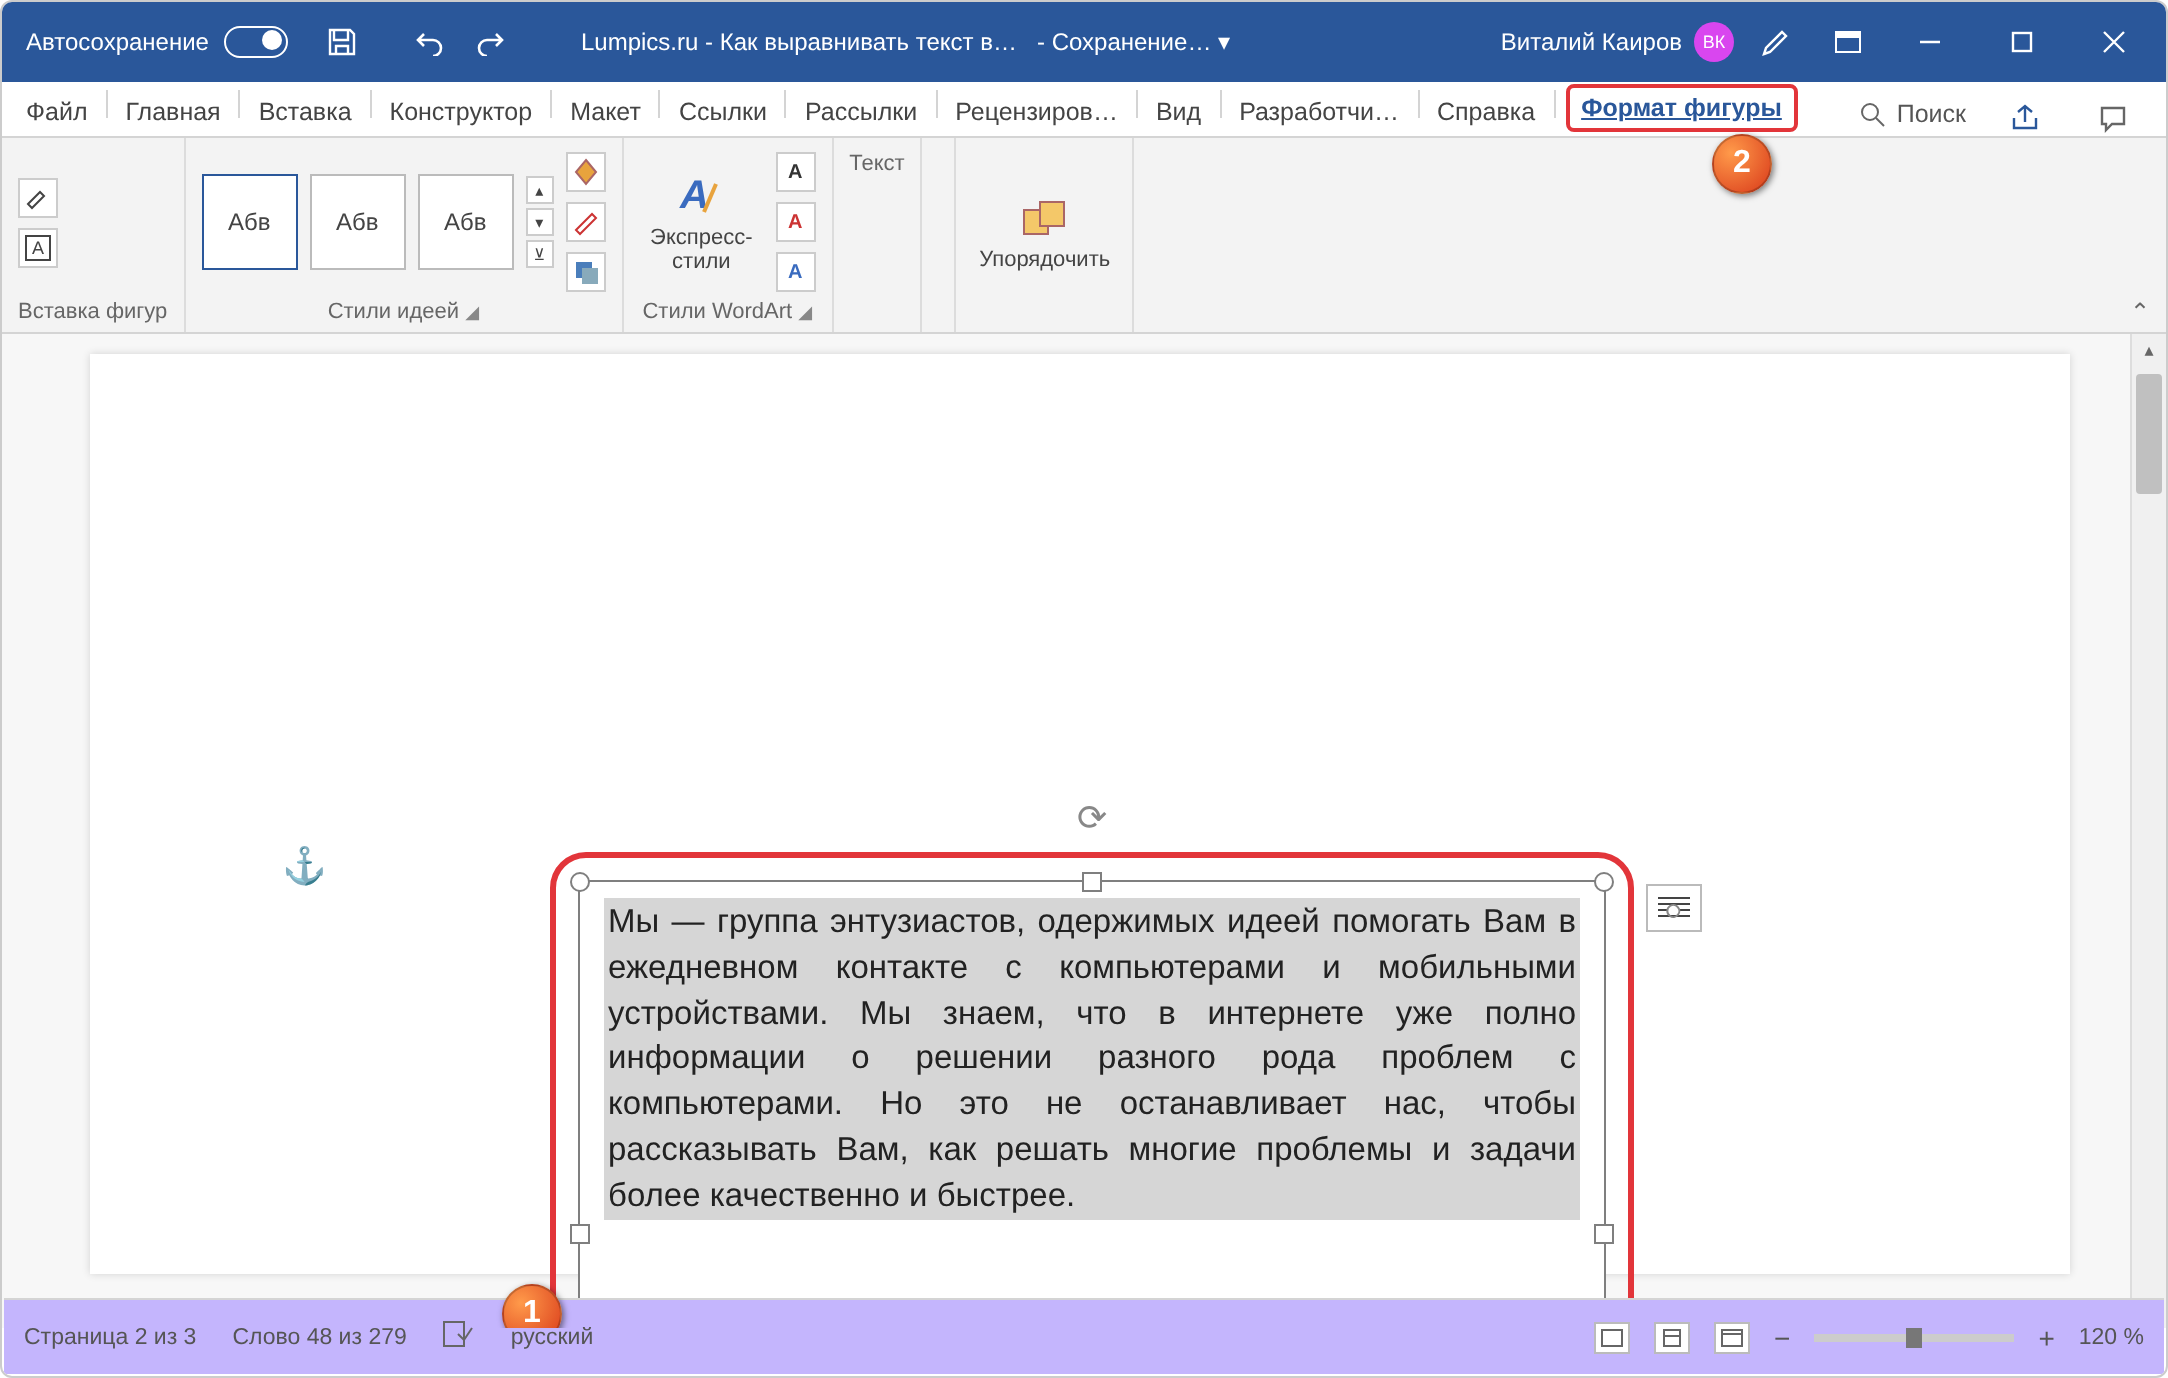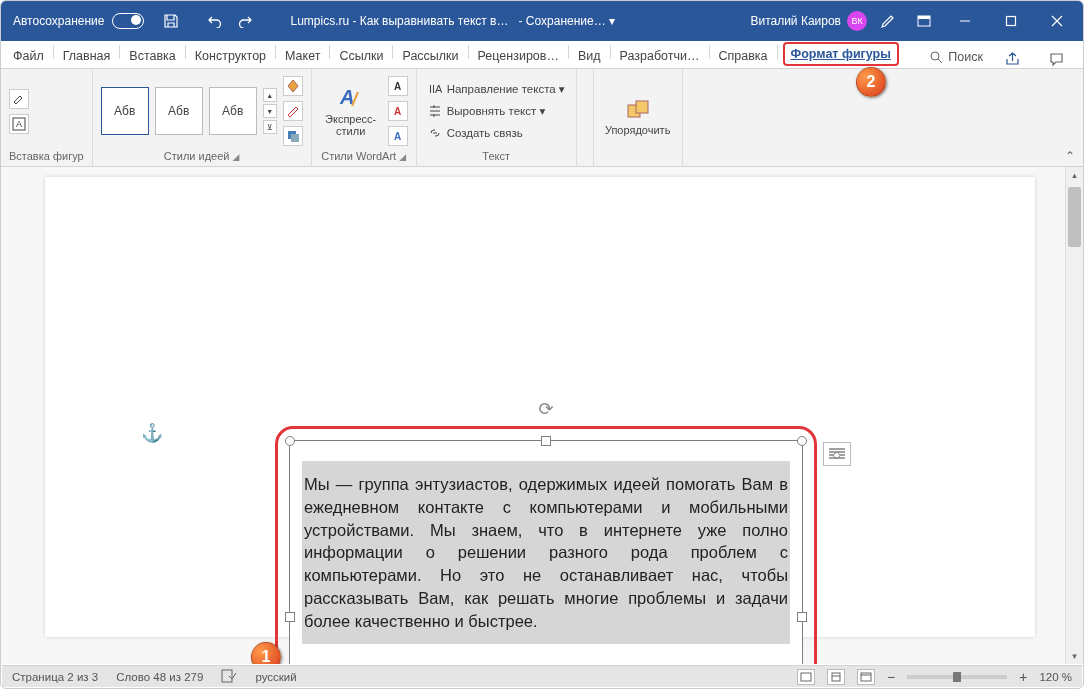--- a/index.html
+++ b/index.html
@@ -39,27 +39,27 @@
   .anchor { position: absolute; left: 140px; top: 255px; font-size: 18px; color: #4a7ebb; }
   .text-box-wrap { position: absolute; left: 280px; top: 265px; width: 530px; height: 370px; }
   .callout-border { position: absolute; inset: -6px; border: 3px solid #e2353a; border-radius: 18px; pointer-events: none; }
   .text-box { position: absolute; inset: 8px; border: 1.5px solid #7f7f7f; background: #fff; }
   .handle { position: absolute; width: 10px; height: 10px; background: #fff; border: 1.5px solid #7f7f7f; border-radius: 50%; }
   .handle.sq { border-radius: 0; }
   .h-tl { left: -5px; top: -5px; } .h-tr { right: -5px; top: -5px; }
   .h-t { left: 50%; top: -5px; transform: translateX(-50%); }
   .h-l { left: -5px; top: 50%; transform: translateY(-50%); } .h-r { right: -5px; top: 50%; transform: translateY(-50%); }
   .rotate-handle { position: absolute; left: 50%; top: -34px; transform: translateX(-50%); font-size: 18px; color: #888; }
-  .text-content { position: absolute; left: 12px; top: 20px; right: 12px; font-size: 16.5px; color: #222; text-align: justify; background: #d6d6d6; line-height: 1.38; padding: 12px 2px; }
+  .text-content { position: absolute; left: 12px; top: 8px; right: 12px; font-size: 16.5px; color: #222; text-align: justify; background: #d6d6d6; line-height: 1.38; padding: 1px 2px; }
   .layout-btn { position: absolute; right: -40px; top: 10px; width: 28px; height: 24px; background: #fff; border: 1px solid #bbb; display: flex; align-items: center; justify-content: center; font-size: 14px; cursor: pointer; }
   .callout-num { position: absolute; width: 30px; height: 30px; border-radius: 50%; background: radial-gradient(circle at 30% 30%, #ff9a4a, #d93a1a); color: #fff; font-weight: bold; font-size: 16px; display: flex; align-items: center; justify-content: center; box-shadow: 1px 1px 3px rgba(0,0,0,.5); border: 1px solid rgba(0,0,0,.2); z-index: 50; }
   .vscroll { width: 18px; background: #f0f0f0; border-left: 1px solid #ddd; position: relative; }
   .vscroll .thumb { position: absolute; left: 2px; right: 2px; top: 20px; height: 60px; background: #c0c0c0; border-radius: 2px; }
   .vscroll .arrow { position: absolute; left: 0; right: 0; height: 16px; display: flex; align-items: center; justify-content: center; font-size: 9px; color: #666; cursor: pointer; }
-  .statusbar { position: absolute; bottom: 1px; left: 1px; right: 1px; height: 22px; background: #e5e5e5; border-top: 1px solid #d4d4d4; display: flex; align-items: center; font-size: 11.5px; color: #555; padding: 0 10px; gap: 18px; }
+  .statusbar { position: absolute; bottom: 1px; left: 1px; right: 1px; height: 38px; background: #c4b5fd; border-top: 1px solid #d4d4d4; display: flex; align-items: center; font-size: 11.5px; color: #555; padding: 0 10px; gap: 18px; }
   .statusbar .right { margin-left: auto; display: flex; align-items: center; gap: 12px; }
   .zoom-slider { width: 100px; height: 4px; background: #ccc; position: relative; }
   .zoom-slider::after { content: ''; position: absolute; left: 50%; top: -3px; width: 8px; height: 10px; background: #777; transform: translateX(-50%); }
   .view-btn { width: 18px; height: 16px; border: 1px solid #bbb; background: #fff; cursor: pointer; display: flex; align-items: center; justify-content: center; font-size: 9px; }
 </style>
 </head>
 <body>
 
 <div class="titlebar">
   <div class="autosave">
@@ -230,43 +230,20 @@
           </span>
         <span class="small-icon">
             <span style="color:#3a6bbf;font-weight:bold">A</span>
           </span>
       </div>
     </div>
     <div class="rib-group-label"><span>Стили WordArt</span> <span class="dialog-l">◢</span></div>
   </div>
 
   <div class="rib-group">
-    <div class="rib-group-body">
-      <div class="vstack" style="gap:6px">
-        <div class="text-cmd">
-          <svg width="14" height="14">
-              <text x="1" y="11" font-size="11" fill="#444">IIA</text>
-            </svg>
-          <span>Направление текста ▾</span>
-        </div>
-        <div class="text-cmd">
-          <svg width="14" height="14">
-              <path d="M2 3h10M2 7h10M2 11h10" stroke="#444"></path>
-              <path d="M6 1v3M6 10v3" stroke="#444"></path>
-            </svg>
-          <span>Выровнять текст ▾</span>
-        </div>
-        <div class="text-cmd">
-          <svg width="14" height="14">
-              <path d="M3 7a3 3 0 0 1 3-3h1M11 7a3 3 0 0 1-3 3H7 M5 7h4" fill="none" stroke="#444"></path>
-            </svg>
-          <span>Создать связь</span>
-        </div>
-      </div>
-    </div>
     <div class="rib-group-label">Текст</div>
   </div>
 
   <div class="rib-group">
     <div class="rib-group-label"></div>
   </div>
 
   <div class="rib-group">
     <div class="rib-group-body">
       <div class="big-btn" style="width:72px">

